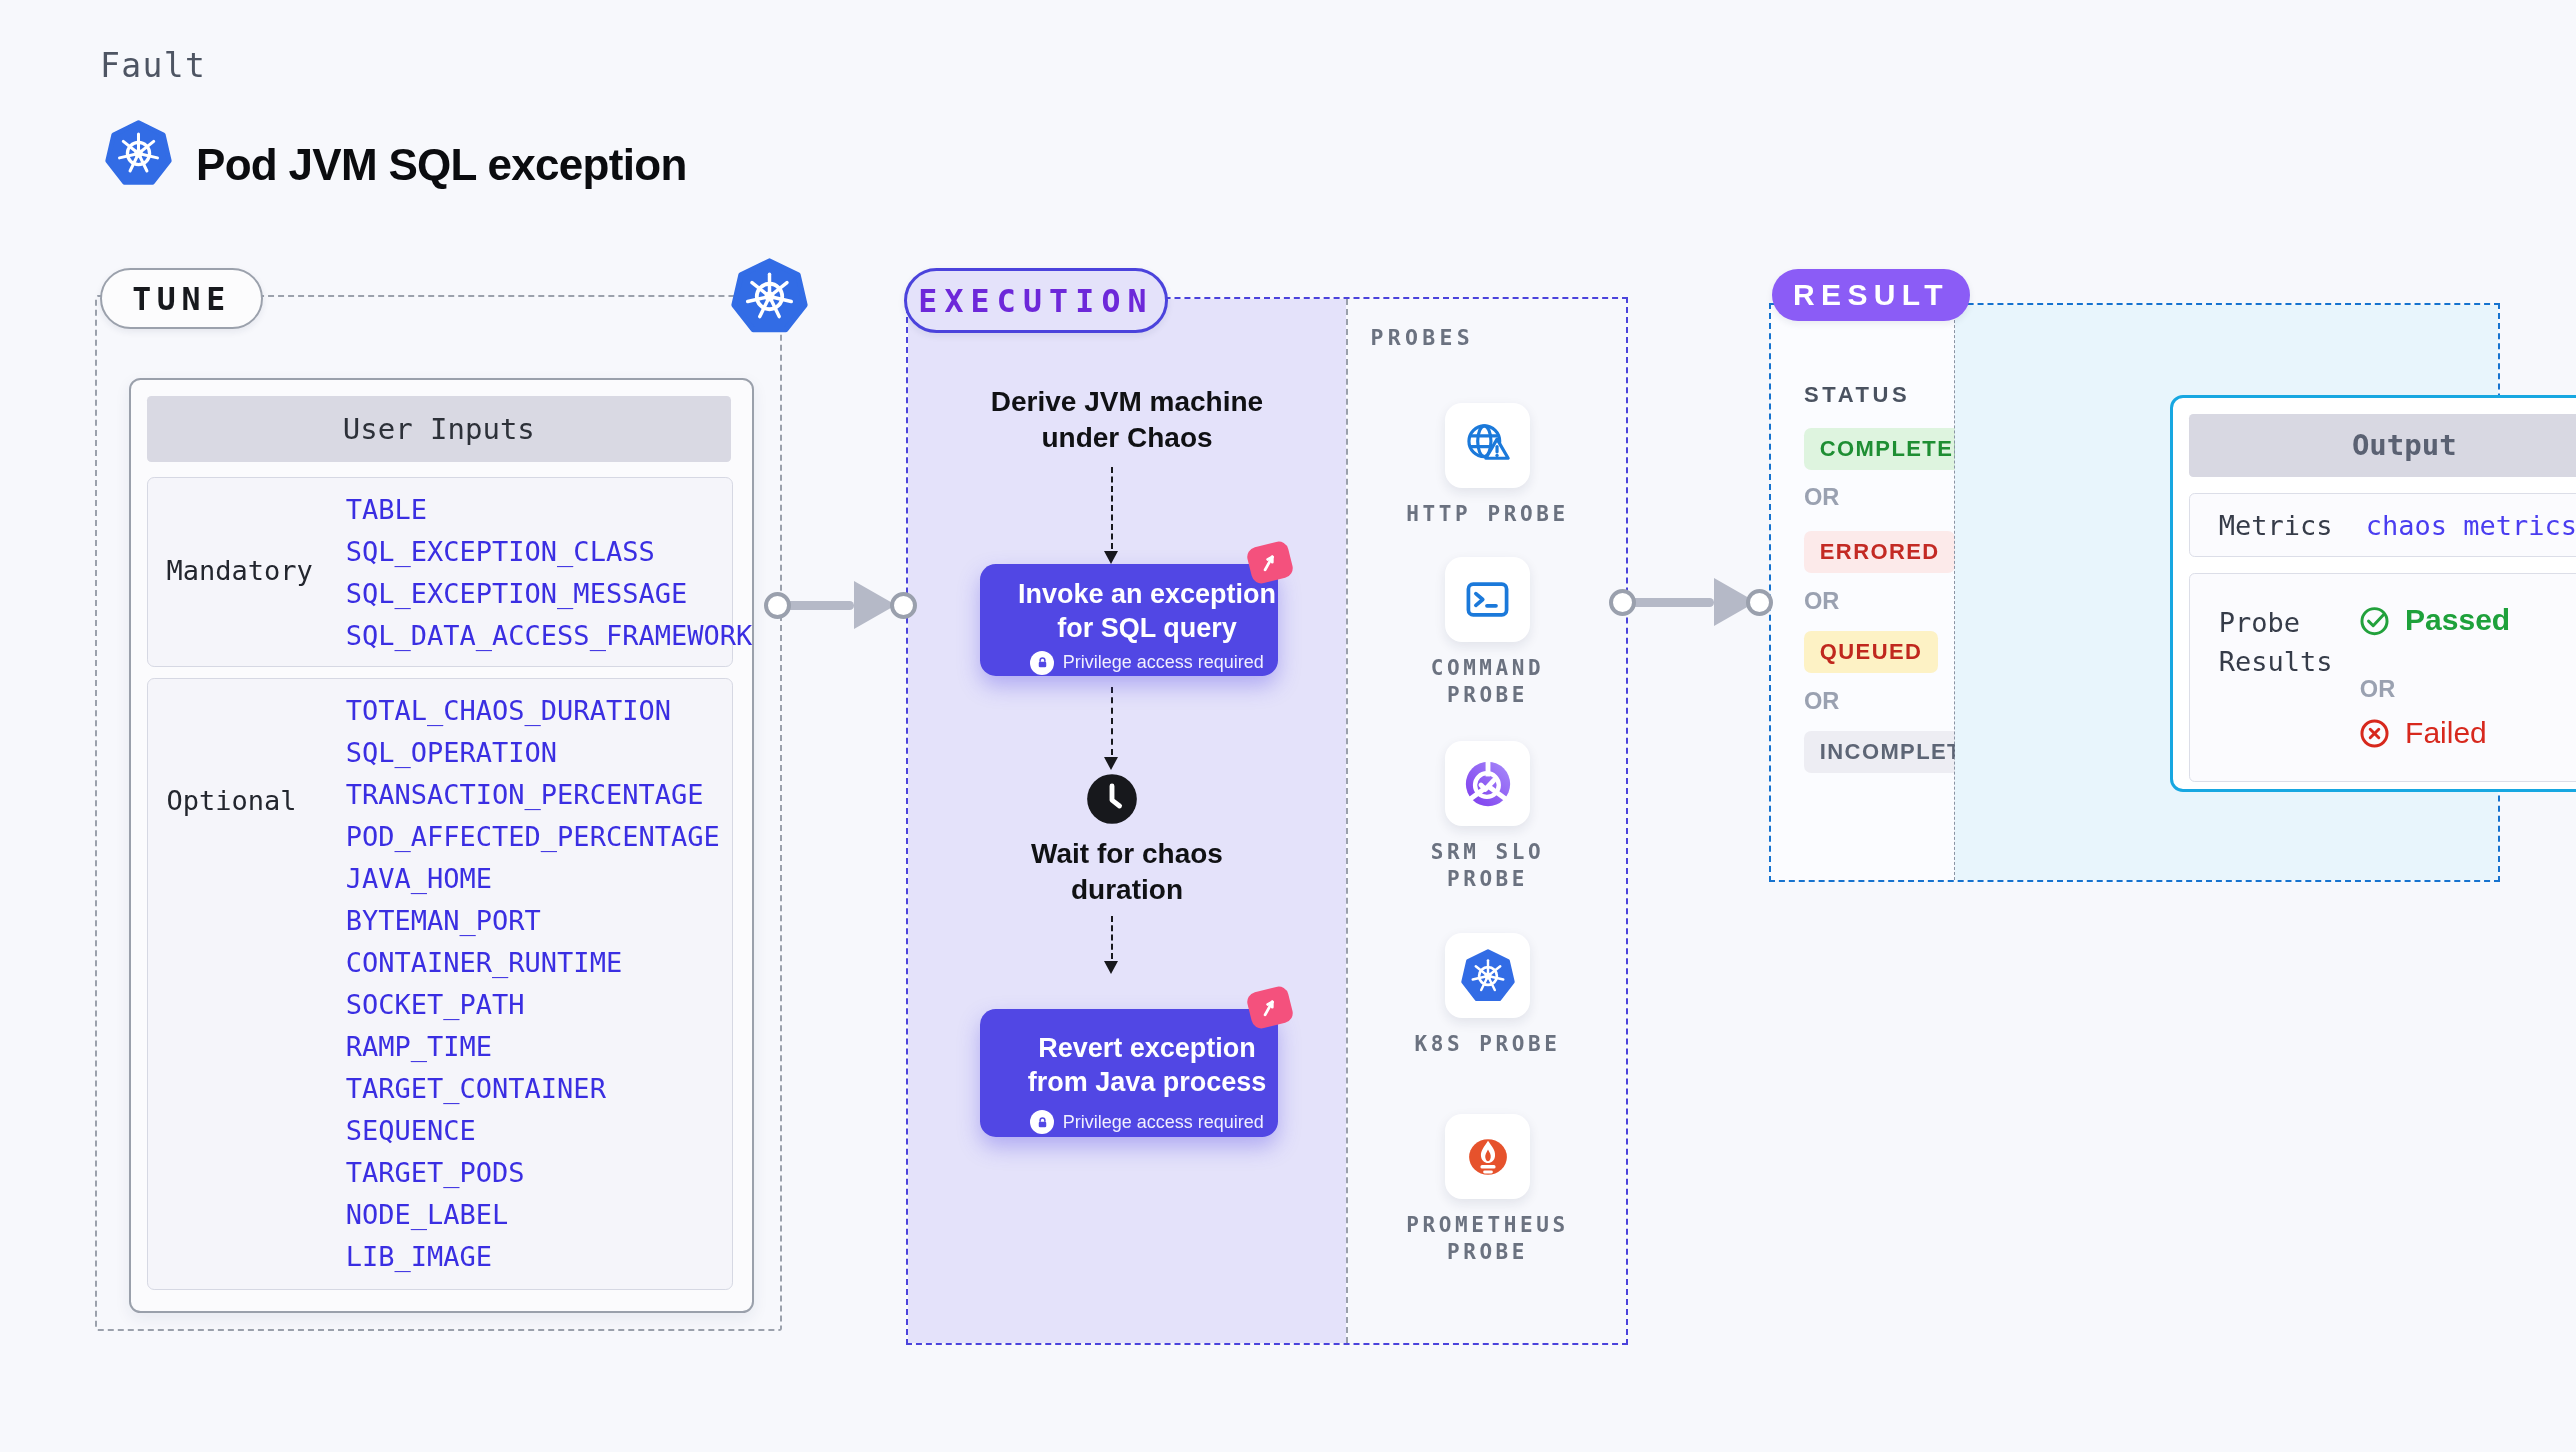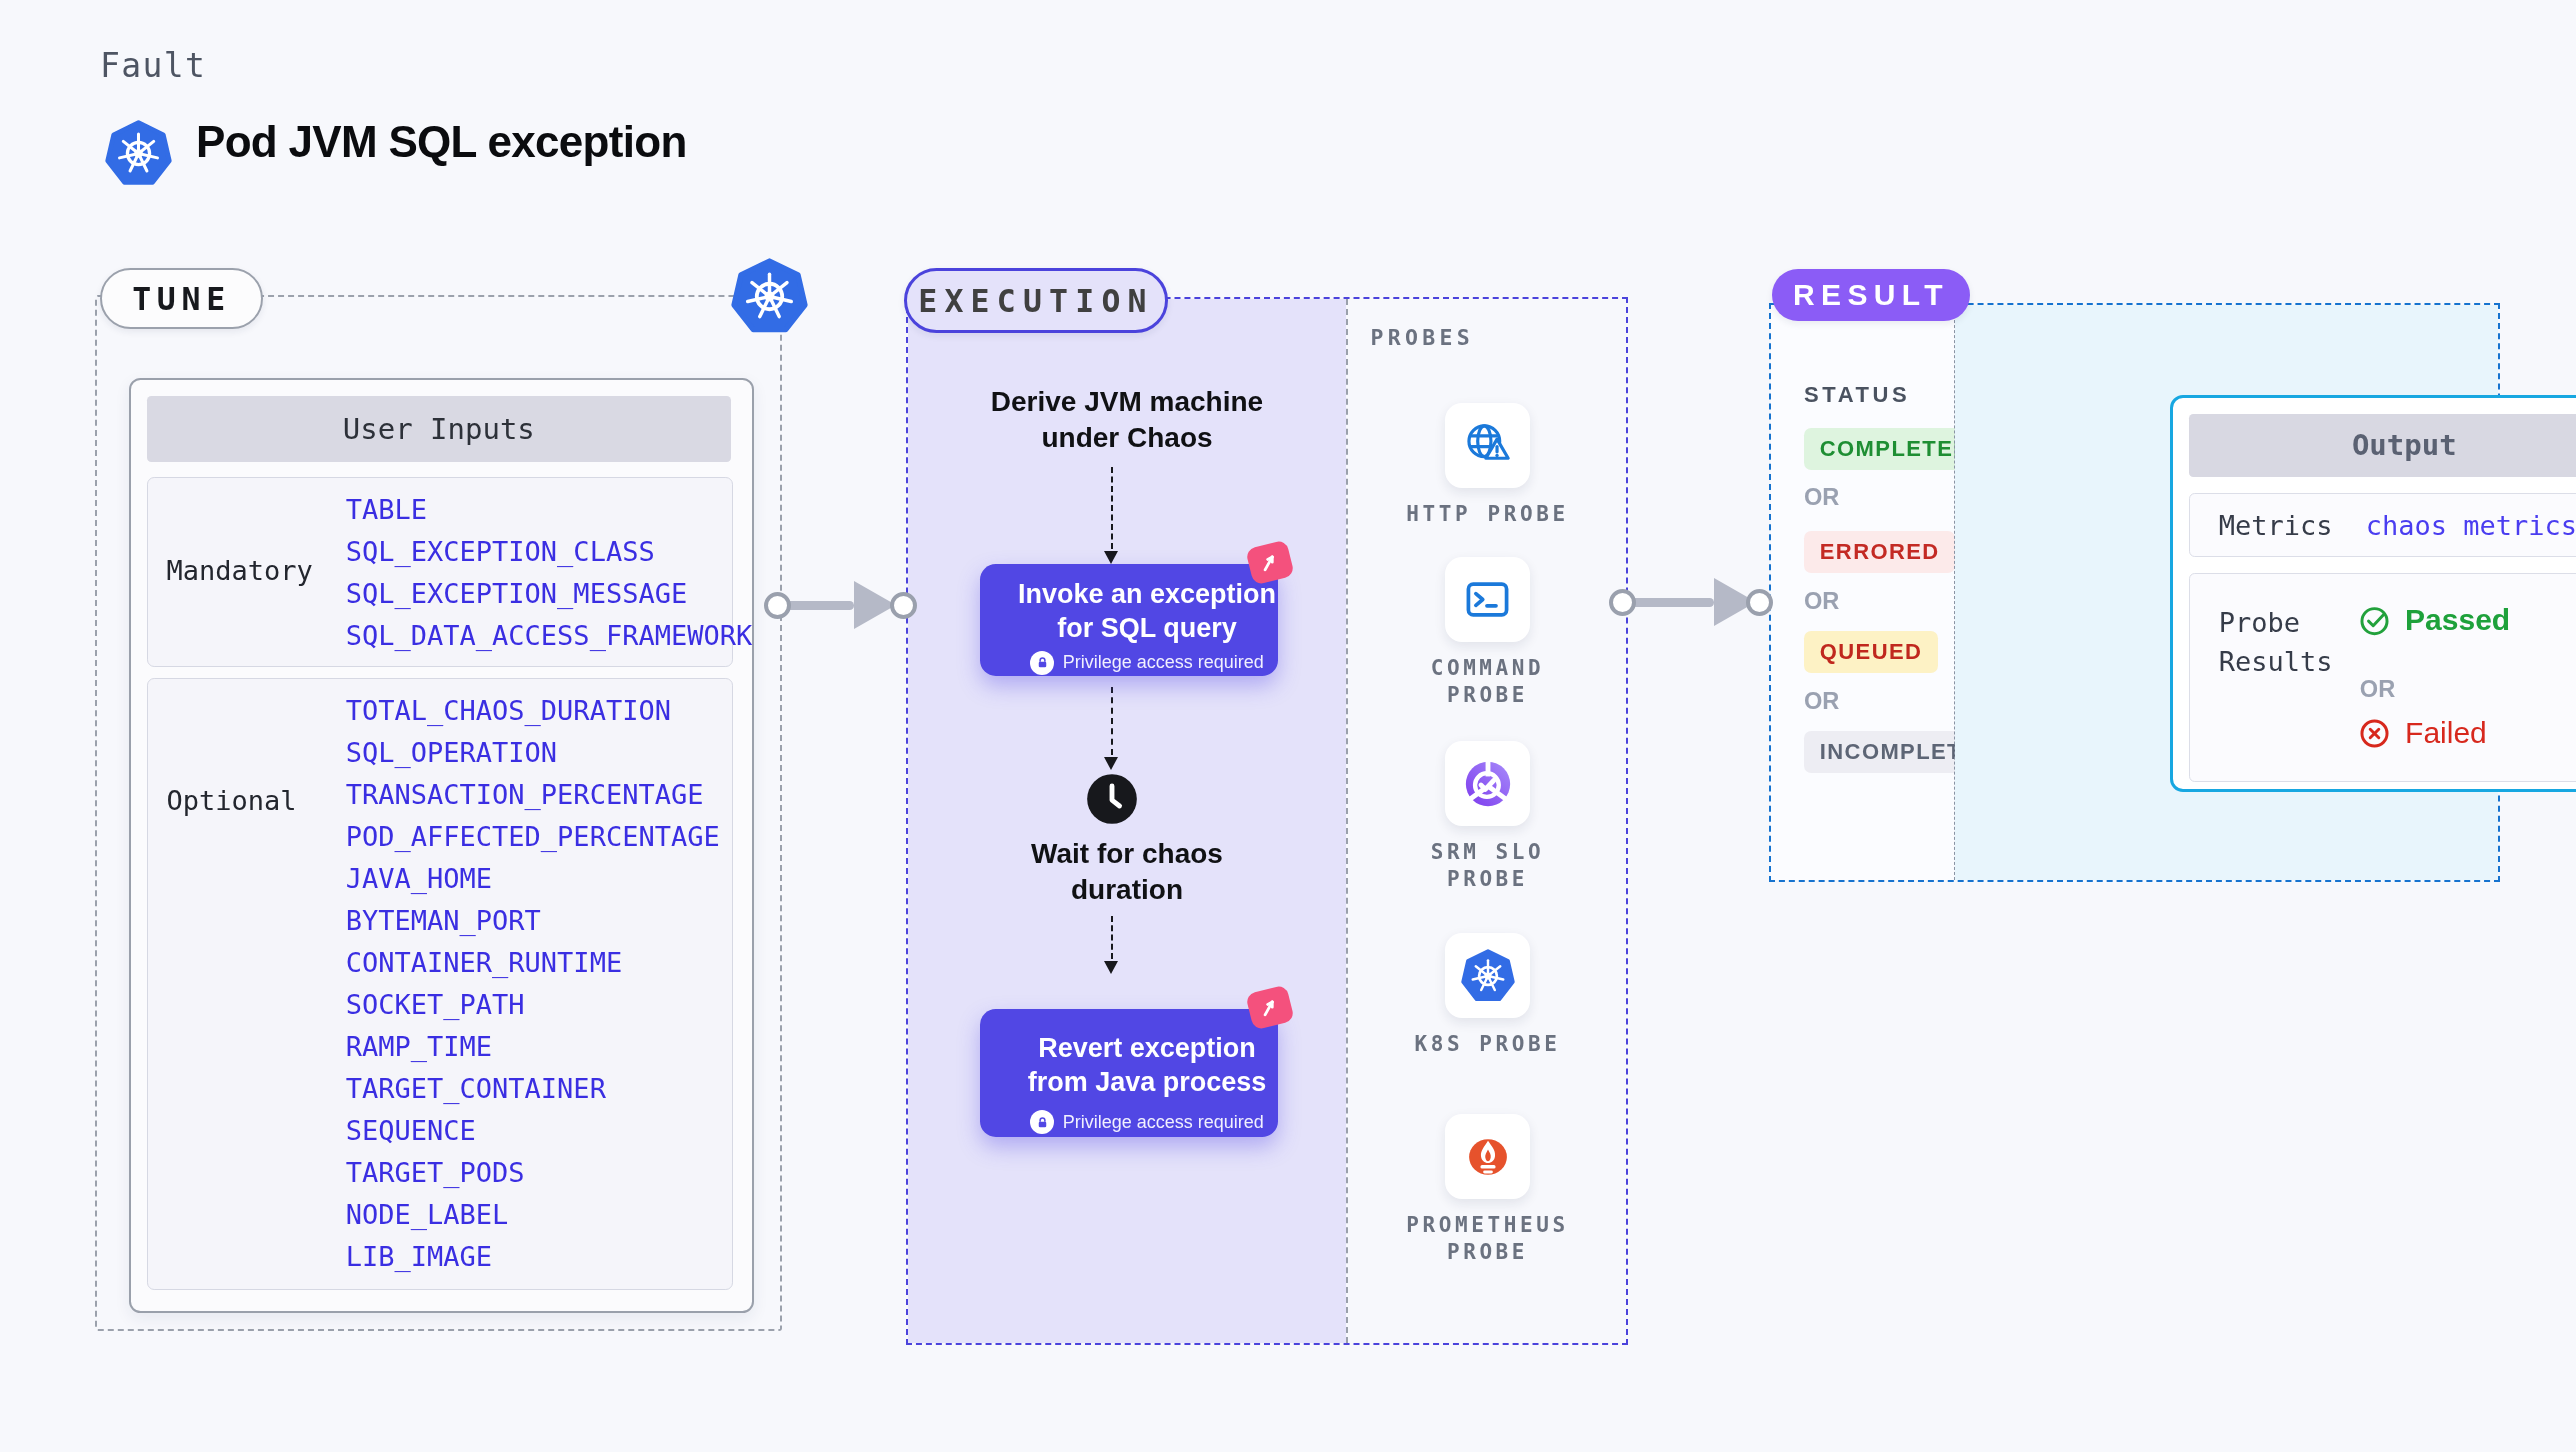--- a/index.html
+++ b/index.html
@@ -7,21 +7,21 @@
     width:2576px;height:1452px;background:#f7f8fc;
     font-family:"Liberation Sans",sans-serif;position:relative;overflow:hidden;
   }
   .mono{font-family:"DejaVu Sans Mono",monospace;}
   .abs{position:absolute;}
   .canvas{position:absolute;left:0;top:0;width:2576px;height:1452px;}
 
   
   .kicker{left:100px;top:46px;font-size:33px;color:#4e5563;letter-spacing:1.4px;}
   .hdr-k8s{left:105px;top:120px;width:67px;height:67px;}
-  .page-title{left:196px;top:117px;font-size:44px;font-weight:bold;color:#0b0c0f;letter-spacing:-0.7px;}
+  .page-title{left:196px;top:140px;font-size:44px;font-weight:bold;color:#0b0c0f;letter-spacing:-0.7px;}
 
   
   .pill{border-radius:34px;display:flex;align-items:center;justify-content:center;
         font-weight:bold;z-index:6;box-shadow:0 2.9px 7.2px rgba(30,40,80,.08);}
 
   
   .tune-panel{left:95px;top:295px;width:683px;height:1032px;border:2.1px dashed #9ba1ac;border-radius:2.9px;}
   .tune-pill{left:100px;top:268px;width:159px;height:57px;background:#fcfcfd;border:2.1px solid #9ba1ac;
              font-size:31.5px;letter-spacing:5.7px;color:#17191d;}
   .tune-k8s{left:731px;top:258px;width:77px;height:77px;z-index:6;}
@@ -45,21 +45,21 @@
                box-sizing:border-box;z-index:7;}
   .conn-line{height:9.3px;background:#b5b9c7;border-radius:4.3px;z-index:5;}
   .conn-head{width:0;height:0;border-top:24px solid transparent;border-bottom:24px solid transparent;
              border-left:42px solid #b5b9c7;z-index:5;}
 
   
   .exec-panel{left:906px;top:297px;width:718px;height:1044px;border:2.9px dashed #4b43dc;}
   .exec-flow{left:0;top:0;width:438px;height:1044px;background:#e4e2fa;}
   .exec-divider{left:438px;top:0;height:1044px;width:0;border-left:2.1px dashed #9aa0ab;}
   .exec-pill{left:904px;top:268px;width:258px;height:59px;background:#e4e2fa;border:3.6px solid #4b43dc;
-             font-size:31.5px;letter-spacing:7.2px;color:#404040;}
+             font-size:31.5px;letter-spacing:7.2px;color:#6d28d9;}
 
   .flow-text{left:0;width:438px;text-align:center;font-size:28px;font-weight:bold;color:#101114;line-height:36px;}
   .derive-text{top:85px;}
   .wait-text{top:537px;}
   .vconn{width:0;border-left:2.1px dashed #17181c;left:203px;}
   .vhead{width:0;height:0;border-left:7.9px solid transparent;border-right:7.9px solid transparent;
          border-top:13px solid #17181c;left:196px;}
   .conn1{top:168px;height:82px;} .head1{top:252px;}
   .conn2{top:388px;height:68px;}  .head2{top:458px;}
   .conn3{top:617px;height:43px;}  .head3{top:662px;}

